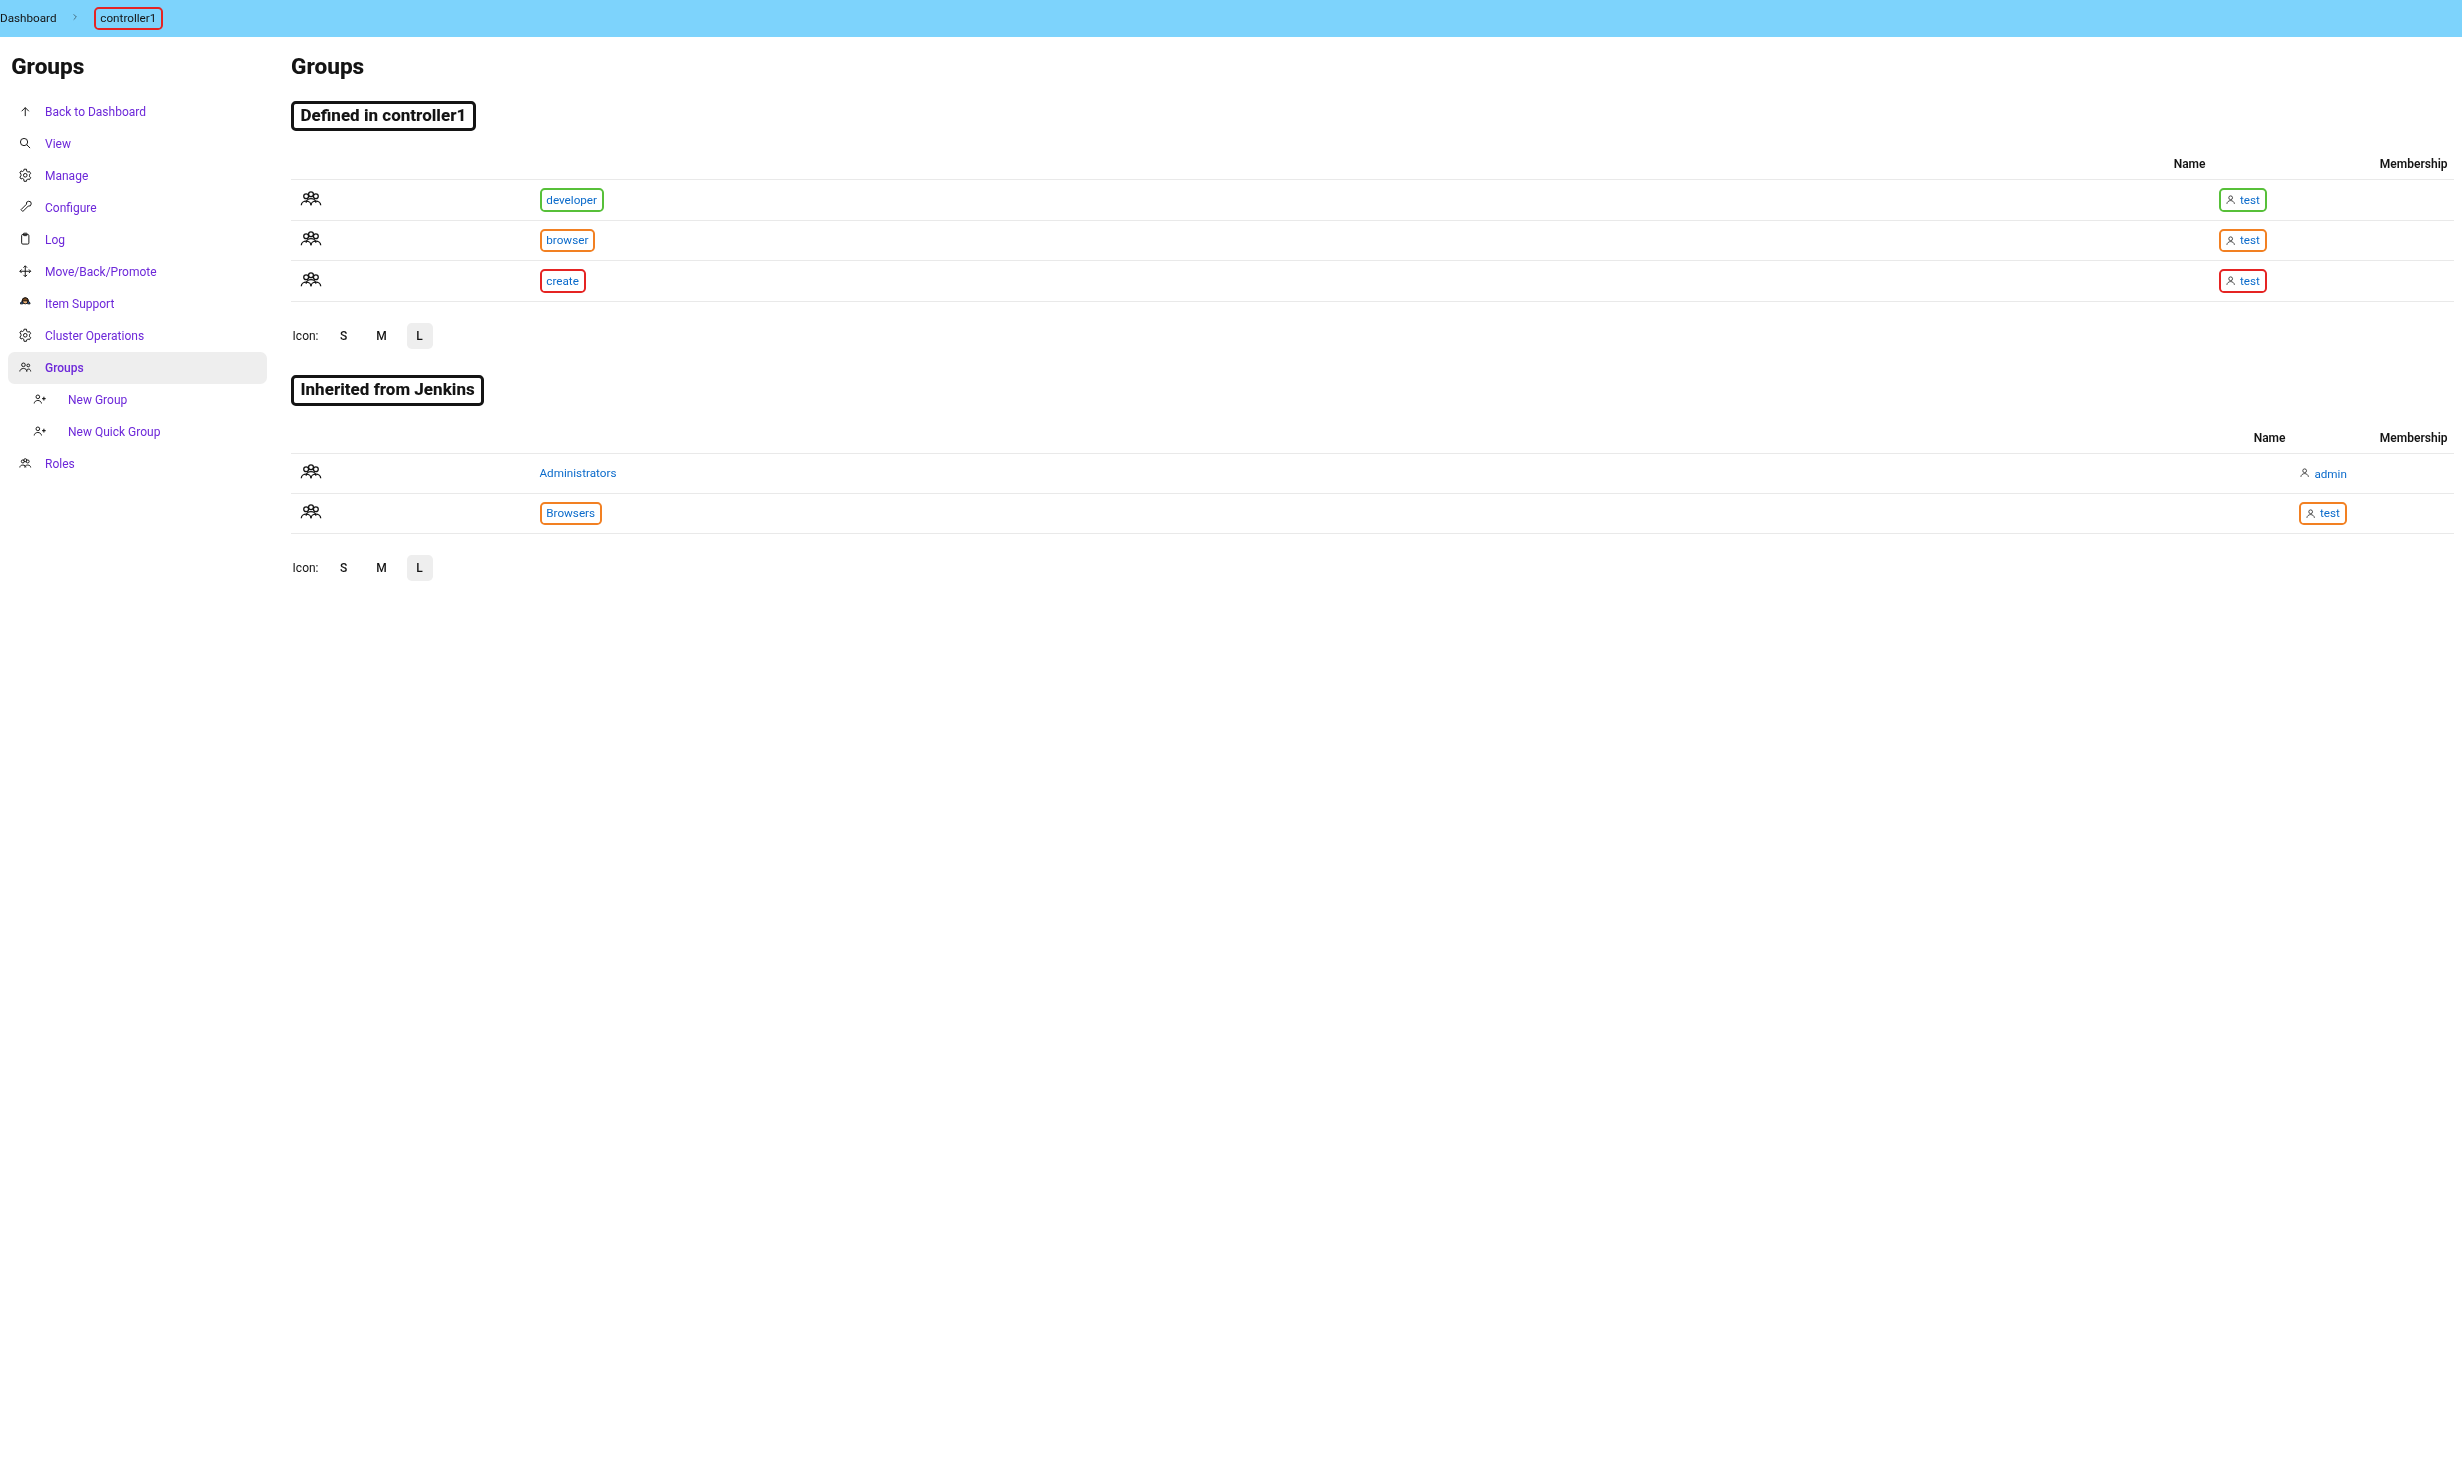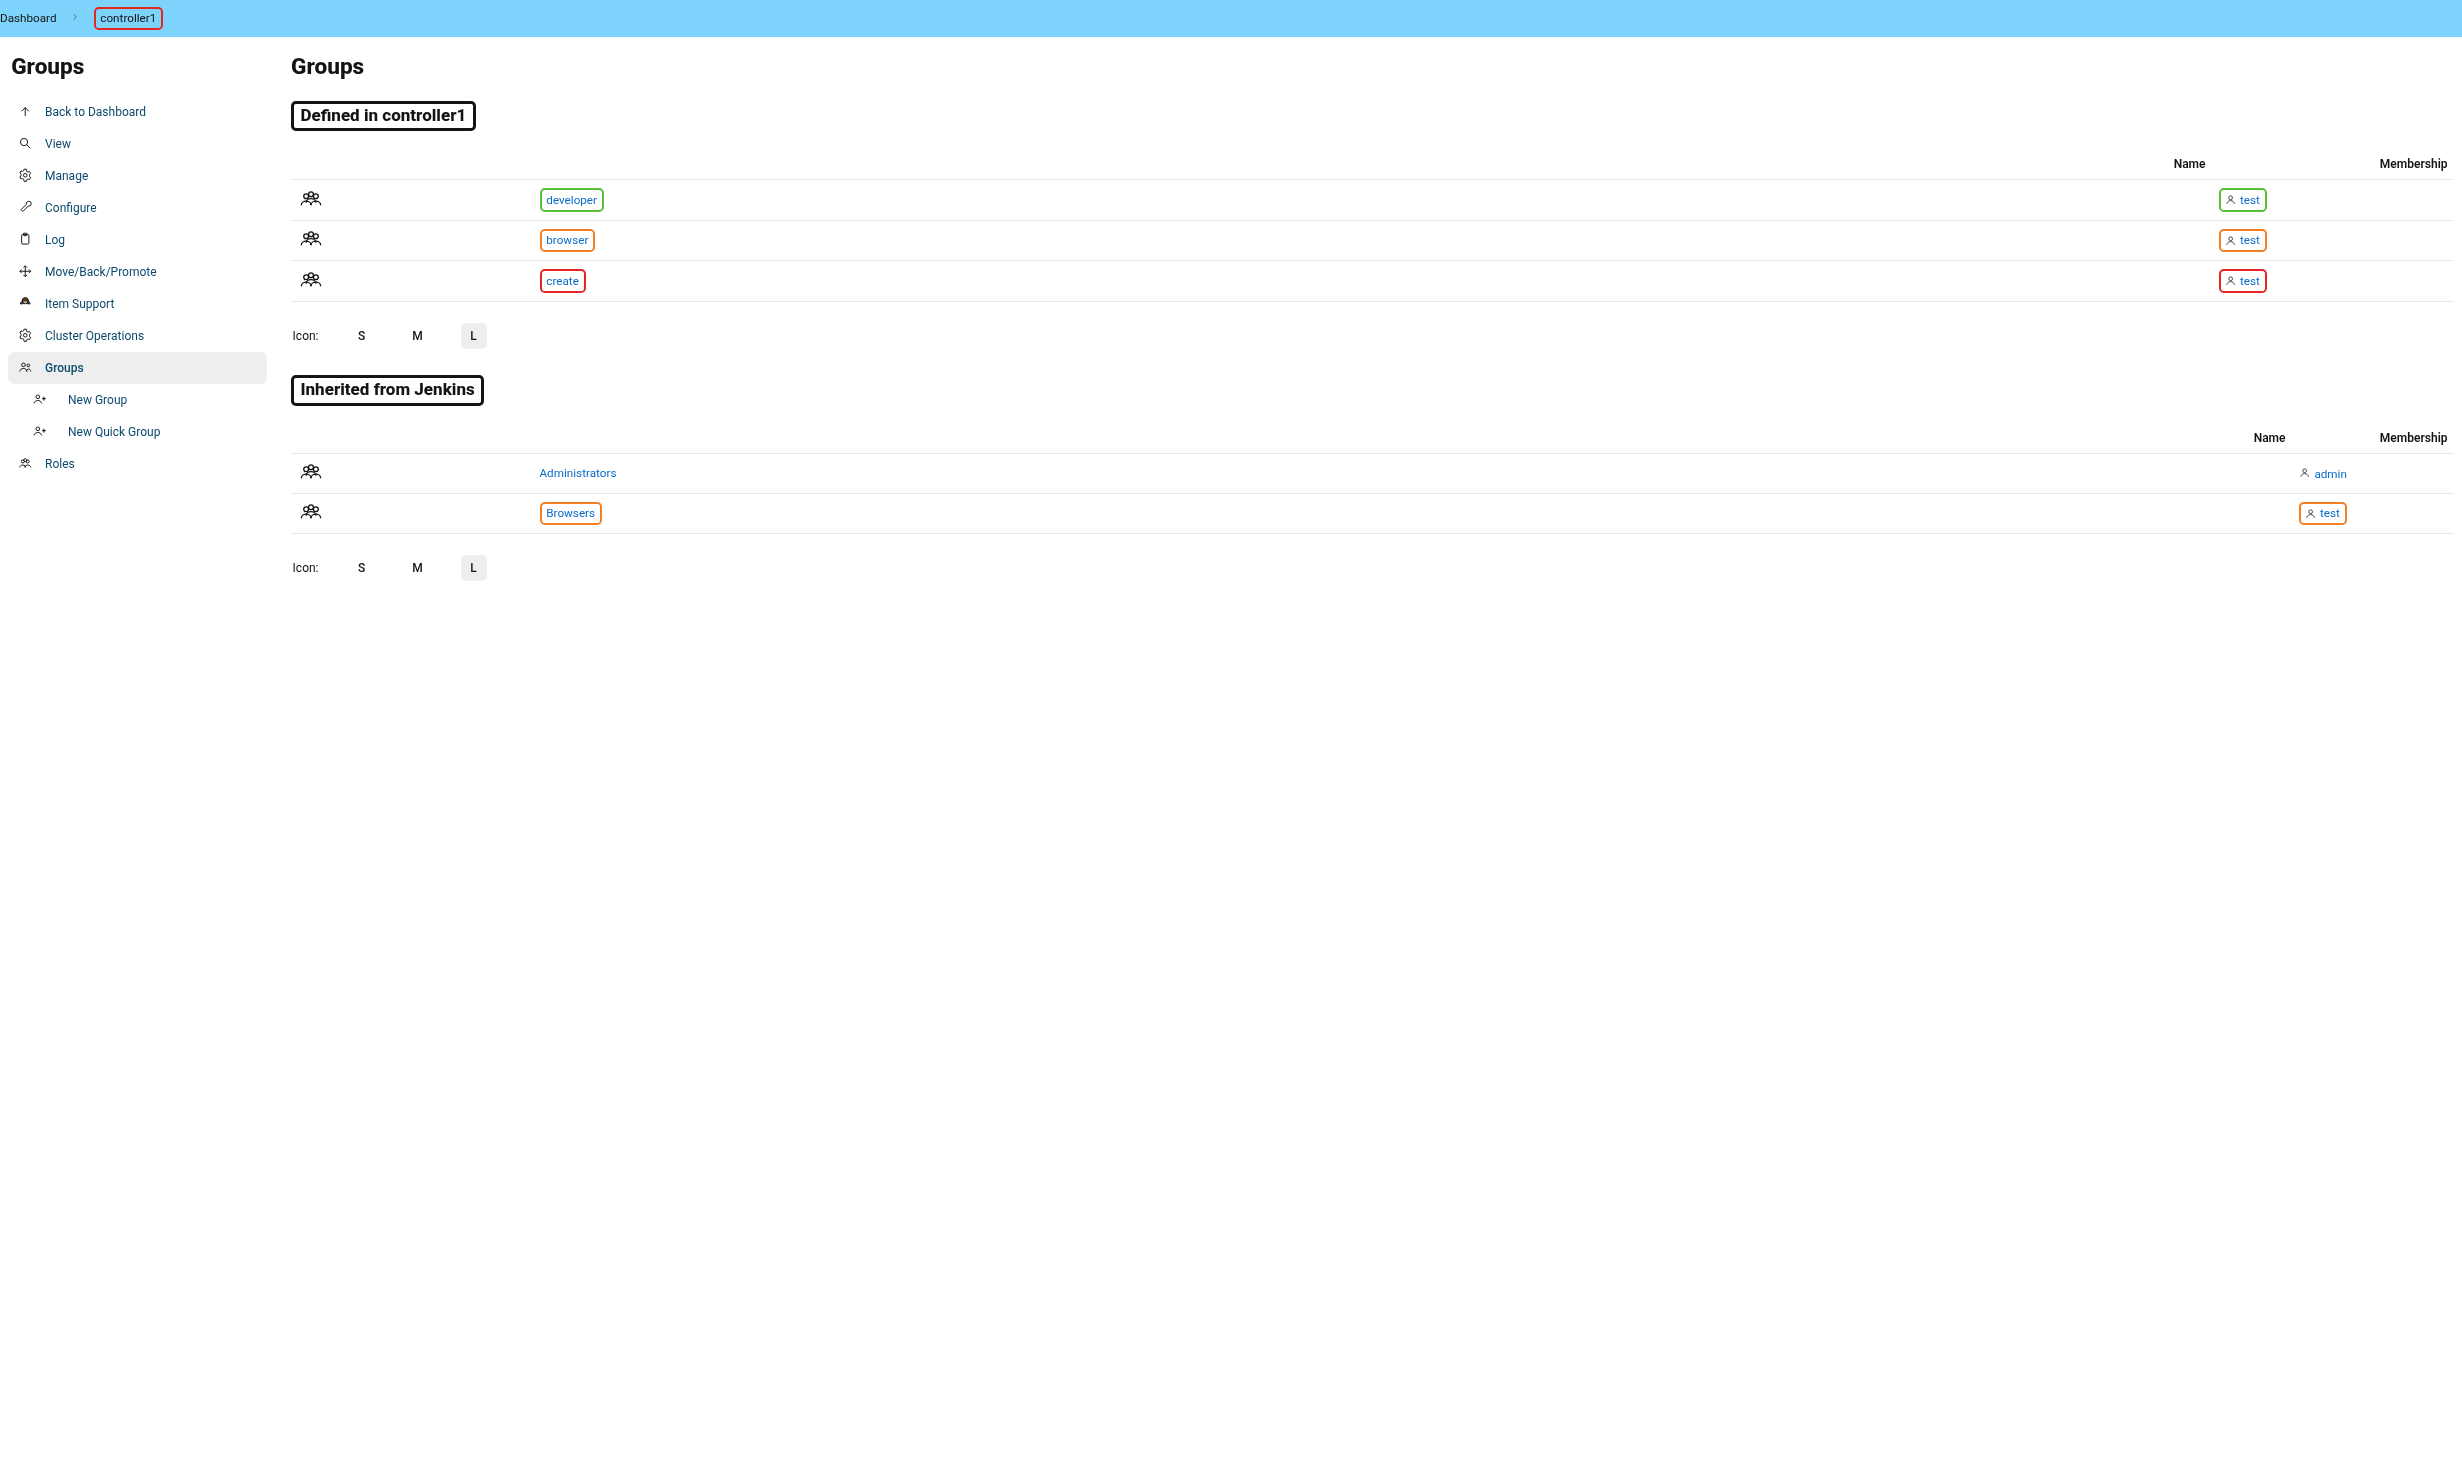--- a/index.html
+++ b/index.html
@@ -36,21 +36,21 @@
   }
   .sidebar ul { list-style: none; }
   .sidebar li {
     display: flex;
     align-items: center;
     gap: 11.3px;
     padding: 8px 9.7px;
     border-radius: 6.5px;
     cursor: pointer;
     font-size: 12px;
-    color: #0c4a6e;
+    color: #6d28d9;
   }
   .sidebar li.active {
     background: #eeeeee;
     font-weight: 500;
   }
   .sidebar li.sub { padding-left: 24px; gap: 20px; }
   .icon-slot { width: 16px; height: 16px; display: inline-flex; align-items: center; justify-content: center; flex: 0 0 16px; }
   .content {
     flex: 1;
     padding: 16px 8px 32px 16px;
@@ -89,21 +89,21 @@
     vertical-align: middle;
   }
   table.groups-table tbody tr:last-child td { border-bottom: 0.8px solid #e9e9e9; }
   .col-icon { width: 242px; }
   .col-name { width: auto; }
   .col-member { width: 242px; }
   .link { color: #0b6bcb; cursor: pointer; }
   .icon-size-row {
     display: flex;
     align-items: center;
-    gap: 30px;
+    gap: 12px;
     margin: 21px 0 26px 1.6px;
     font-size: 12px;
   }
   .size-btn {
     width: 26px; height: 26px; display: inline-flex; align-items: center; justify-content: center;
     border-radius: 4.8px; cursor: pointer; font-weight: 500;
   }
   .size-btn.selected { background: #eeeeee; }
   svg { stroke: #141414; fill: none; stroke-width: 1.6; }
   .user-icon-mini { display:inline-flex; align-items:center; width:13px; height:13px; }

